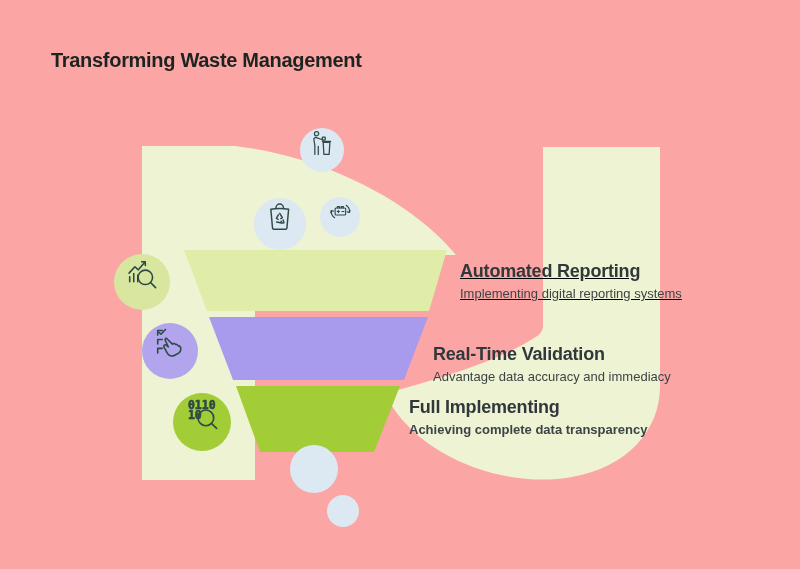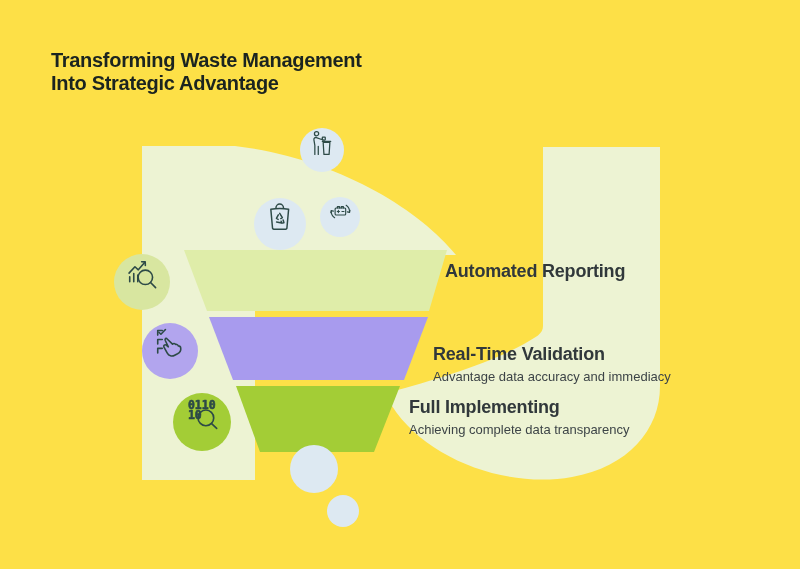--- a/index.html
+++ b/index.html
@@ -1,17 +1,17 @@
 <!DOCTYPE html>
 <html><head>
 <meta charset="utf-8">
 <style>
   html,body{margin:0;padding:0;background:#ffffff;}
   .canvas{
-    position:relative;width:800px;height:569px;background:#fde047;
+    position:relative;width:800px;height:569px;background:#fca5a5;
     overflow:hidden;font-family:"Liberation Sans",sans-serif;
   }
   .abs{position:absolute;}
   .title{
     left:51px;top:49px;
     font-size:20px;line-height:23px;font-weight:700;letter-spacing:-0.3px;
   }
   .bg-svg{left:0;top:0;width:800px;height:569px;}
   .badge{
     border-radius:50%;display:flex;align-items:flex-start;justify-content:center;
@@ -25,21 +25,20 @@
     margin:5px 0 0 0;font-size:13px;line-height:15px;font-weight:400;
   }
 </style>
 </head>
 <body>
 
 <div class="canvas">
 
   <div class="abs title" style="color: rgb(27, 36, 32);">
     <div>Transforming Waste Management</div>
-    <div>Into Strategic Advantage</div>
   </div>
 
   <svg class="abs bg-svg" viewBox="0 0 800 569" fill="none">
 
     <path d="M142,146 L235,146 C335,158 418,208 456,255 L255,255 L255,480 L142,480 Z" style="fill: rgb(237, 243, 211);"></path>
 
     <path d="M543,147 L660,147 L660,386
              C660,430 628,467 572,477
              C505,489 425,458 392,406
              C389,401 388,396 390,392
@@ -134,27 +133,28 @@
     <svg viewBox="0 0 24 24" stroke-width="0.95" stroke-linecap="round" stroke-linejoin="round" fill="none">
       <g style="stroke: rgb(45, 74, 71);">
         <text x="4" y="9.3" font-size="6.6" font-weight="bold" stroke-width="0.35" font-family="'DejaVu Sans Mono',monospace" style="fill: rgb(45, 74, 71);">0110</text>
         <text x="4" y="15.2" font-size="6.6" font-weight="bold" stroke-width="0.35" font-family="'DejaVu Sans Mono',monospace" style="fill: rgb(45, 74, 71);">10</text>
         <circle cx="14.3" cy="14.3" r="4.5"></circle>
         <path d="M17.6,17.6 L20.5,20.3"></path>
       </g>
     </svg>
   </div>
 
-  <div class="abs stage-text" style="left:445px;top:261px;">
+  <div class="abs stage-text" style="left:460px;top:261px;text-decoration:underline;">
     <h3 style="color: rgb(49, 56, 59);">Automated Reporting</h3>
+    <p style="color: rgb(61, 68, 71);">Implementing digital reporting systems</p>
   </div>
 
   <div class="abs stage-text" style="left:433px;top:344px;">
     <h3 style="color: rgb(49, 56, 59);">Real-Time Validation</h3>
     <p style="color: rgb(61, 68, 71);">Advantage data accuracy and immediacy</p>
   </div>
 
   <div class="abs stage-text" style="left:409px;top:397px;">
     <h3 style="color: rgb(49, 56, 59);">Full Implementing</h3>
-    <p style="color: rgb(61, 68, 71);">Achieving complete data transparency</p>
+    <p style="color: rgb(61, 68, 71); font-weight: bold;">Achieving complete data transparency</p>
   </div>
 
 </div>
 
 </body></html>

